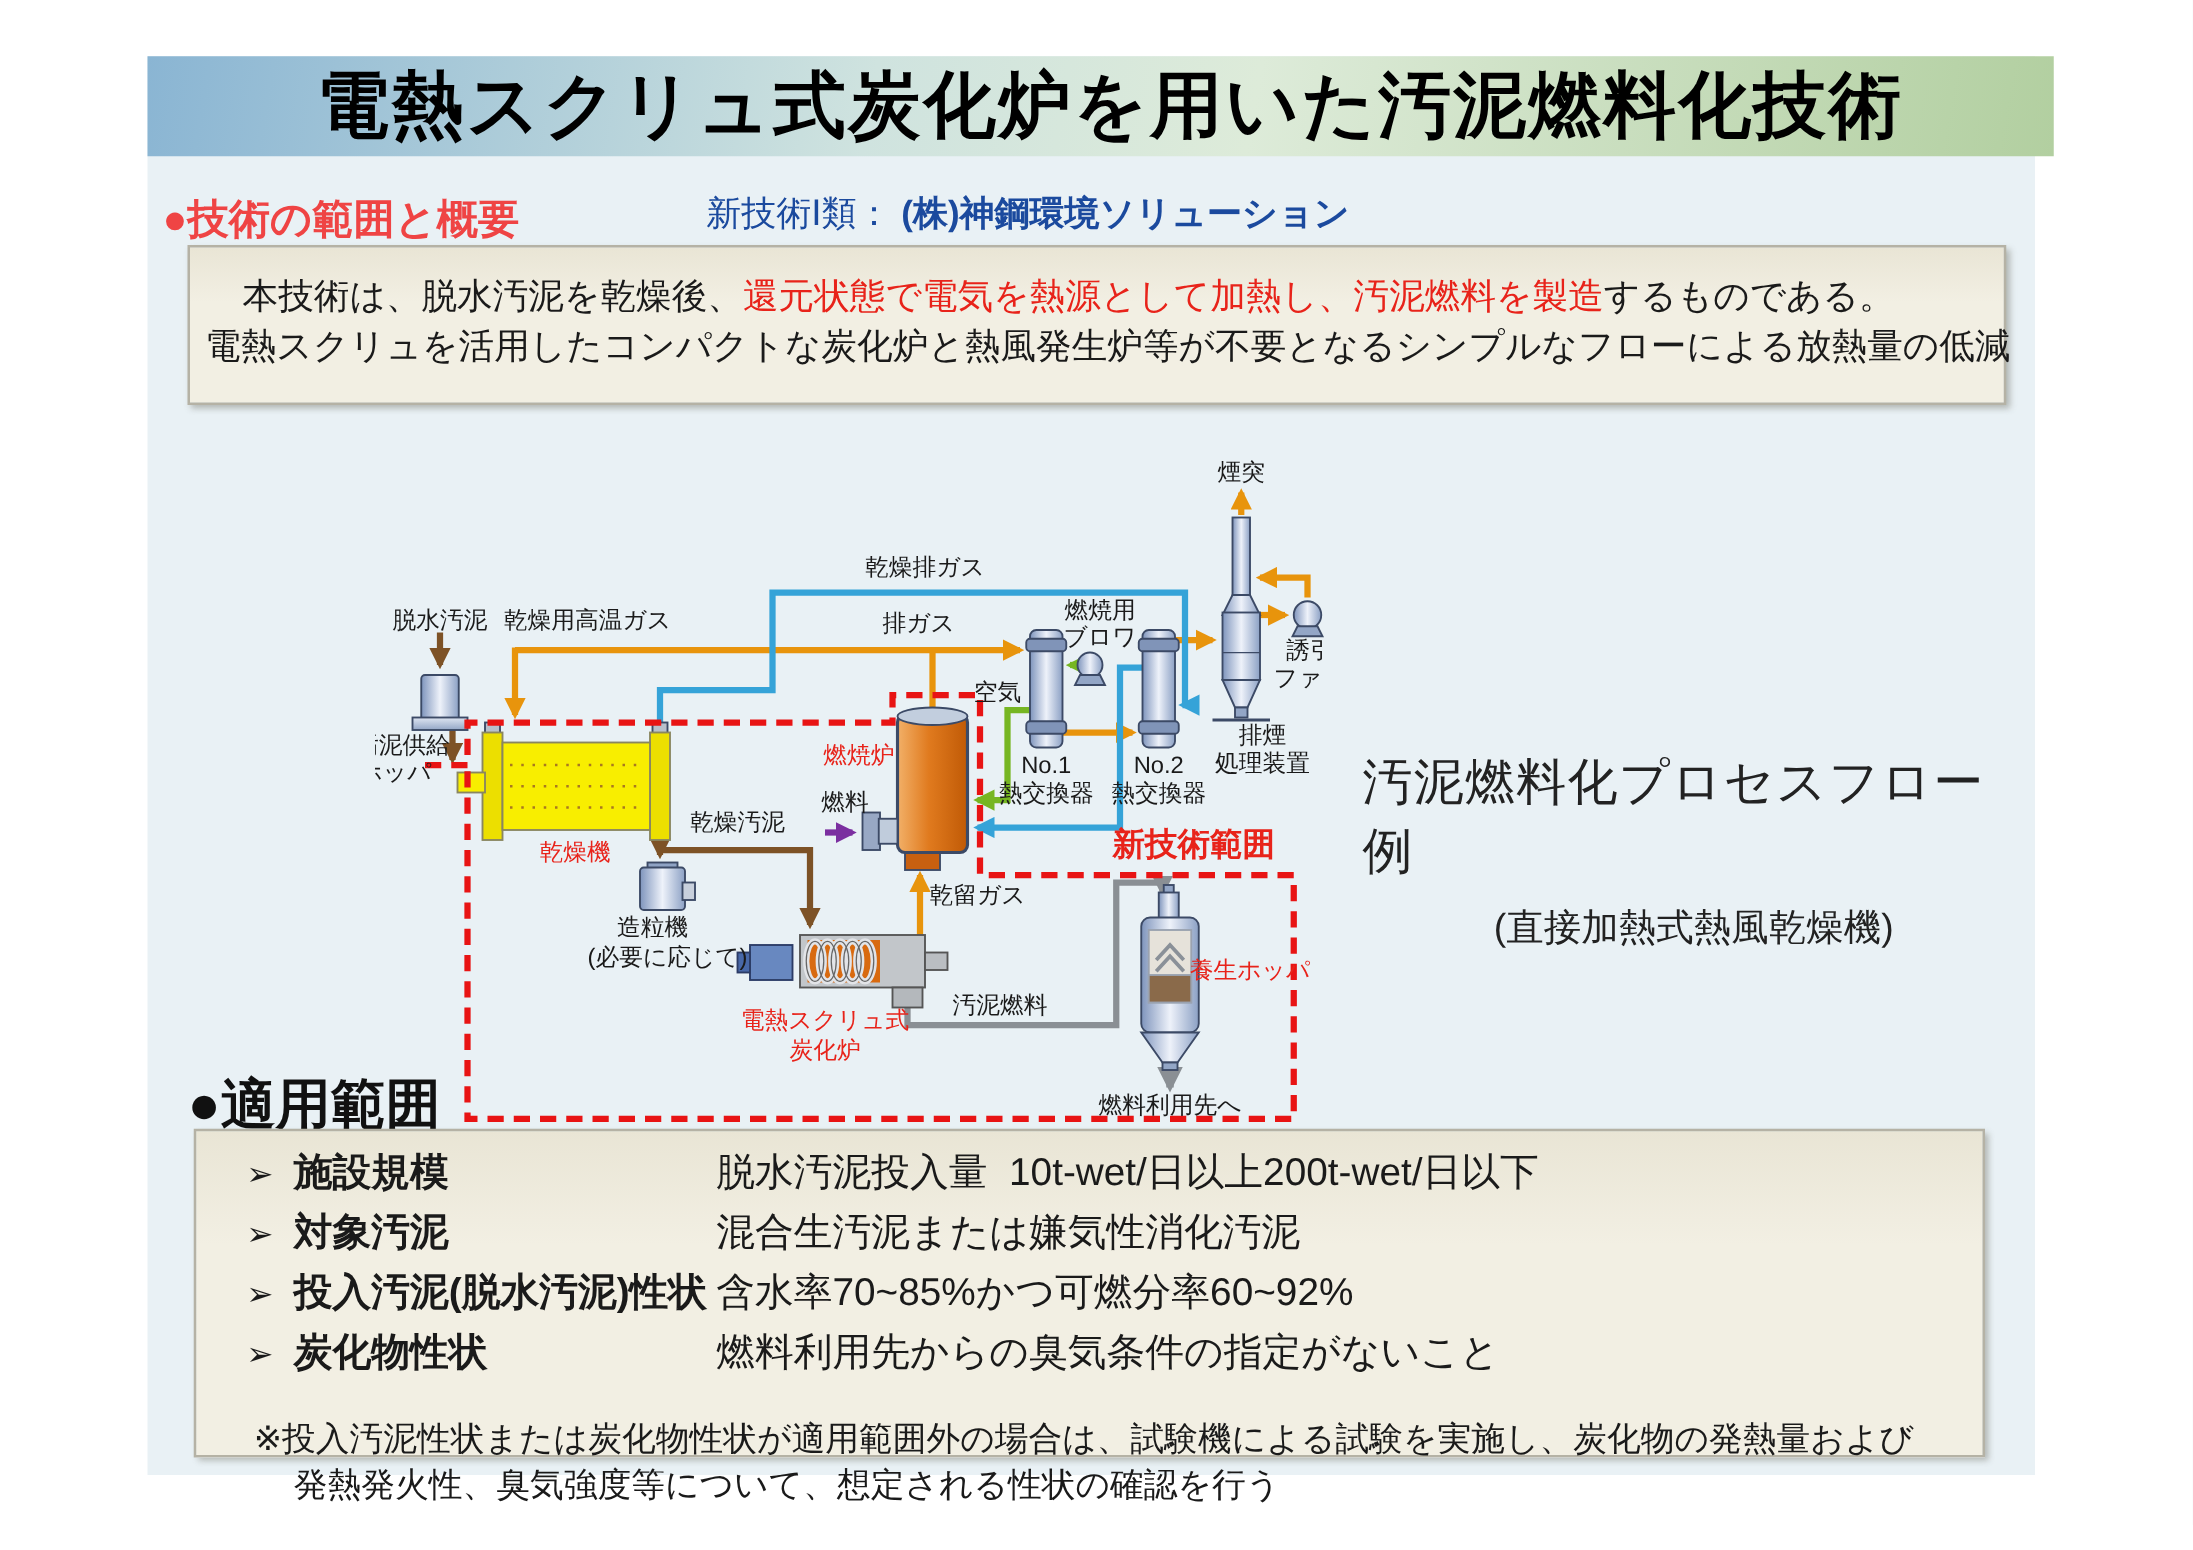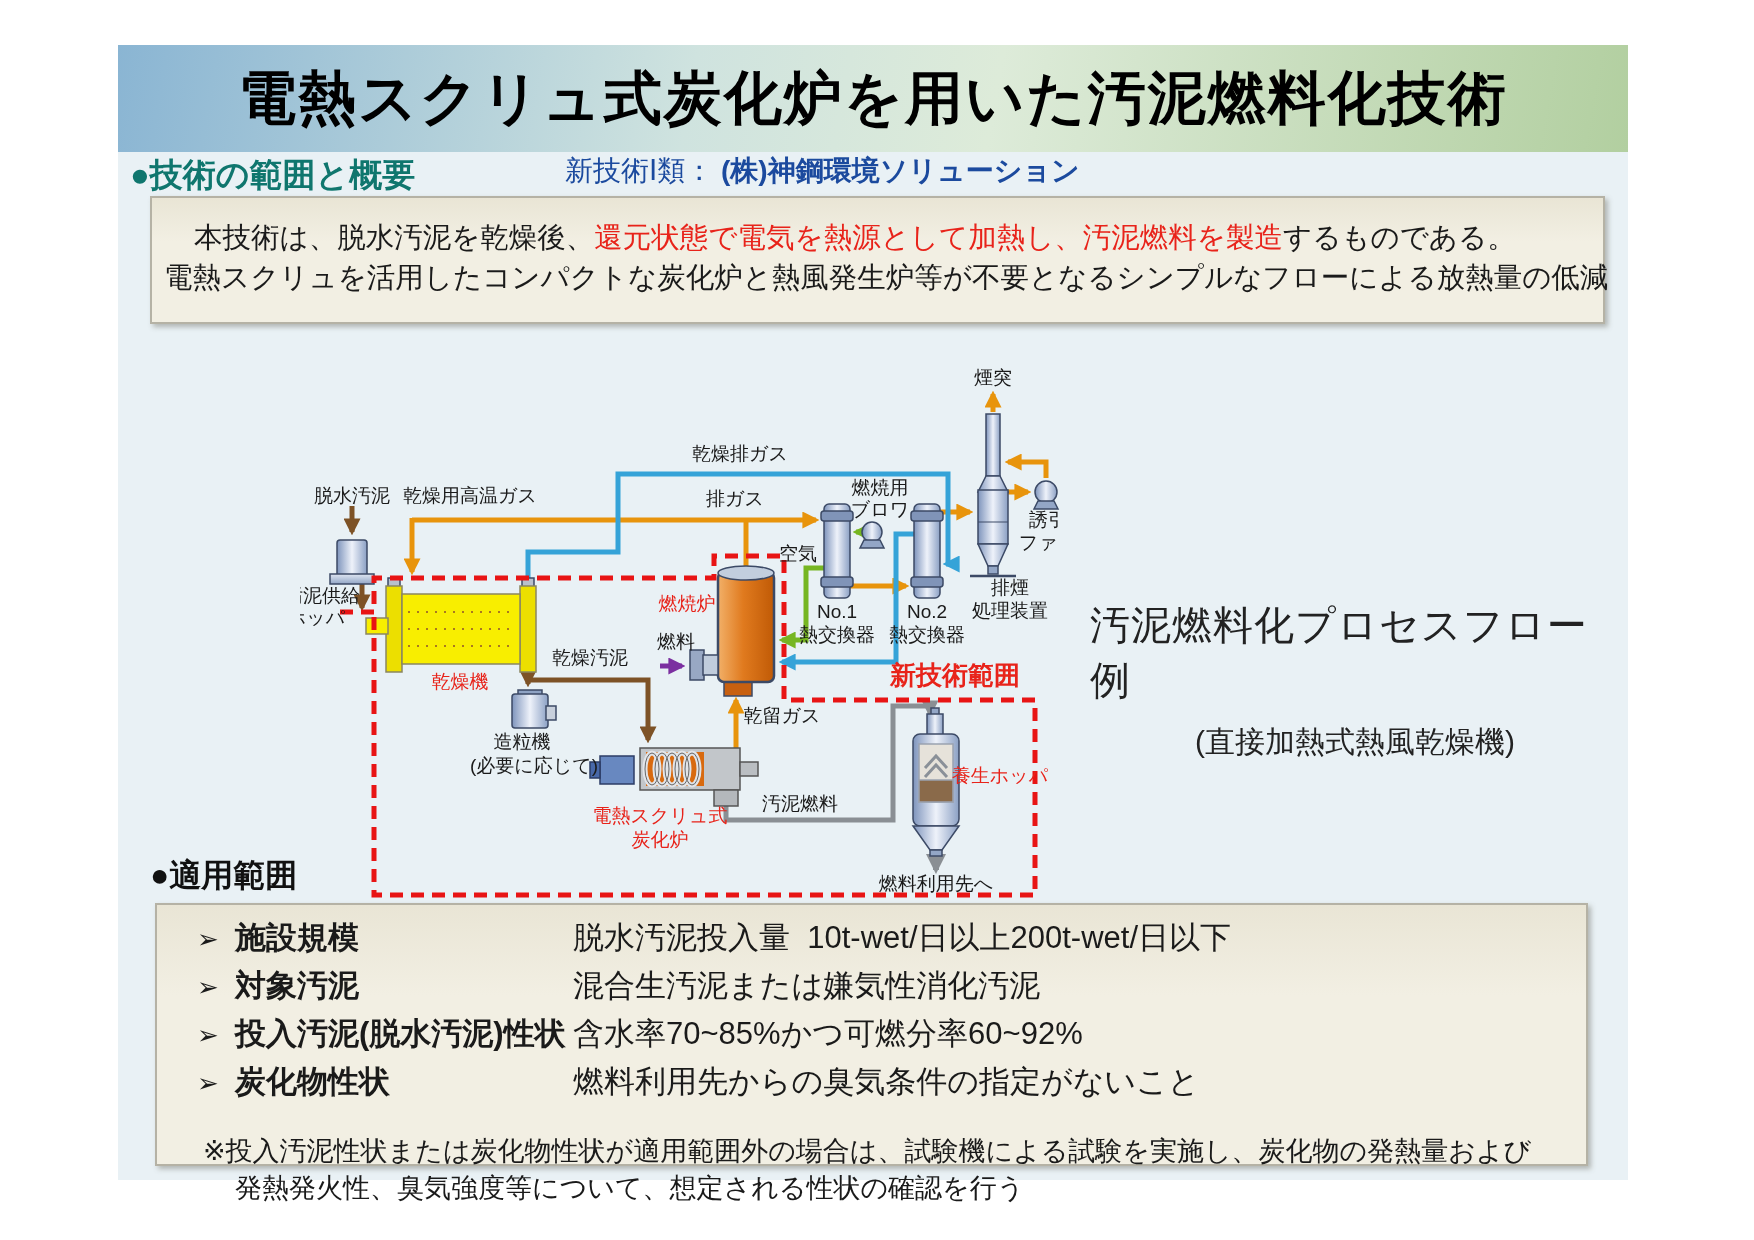--- a/index.html
+++ b/index.html
@@ -1,33 +1,33 @@
 <!DOCTYPE html>
 <html><head>
 <meta charset="utf-8">
 <style>
   html,body{margin:0;padding:0;background:#fff;}
   .page{position:relative;width:1754px;height:1240px;background:#ffffff;overflow:hidden;
         font-family:"Liberation Sans","DejaVu Sans",sans-serif;color:#1a1a1a;}
   .slide-bg{position:absolute;left:118px;top:45px;width:1510px;height:1135px;background:#e9f1f5;}
-  .banner{position:absolute;left:118px;top:45px;width:1510px;height:107px;
+  .banner{position:absolute;left:118px;top:45px;width:1510px;height:80px;
           background:linear-gradient(100deg,#8ab5d3 0%,#cfe3df 38%,#ddebd9 58%,#b2cfa0 100%);
-          display:flex;align-items:center;justify-content:center;}
+          display:flex;align-items:center;justify-content:center;padding-left:15px;}
   .banner .title{font-size:58px;font-weight:bold;letter-spacing:2px;color:#000;}
-  .h1{position:absolute;left:130px;top:153px;font-size:33px;font-weight:600;color:#0f766e;font-family:Liberation Mono, monospace;}
+  .h1{position:absolute;left:130px;top:153px;font-size:33px;font-weight:600;color:#ef4444;}
   .subtitle{position:absolute;left:565px;top:152px;font-size:28px;color:#1b4a9e;
             border-bottom:3px solid #1b4a9e;padding-bottom:18px;white-space:pre;}
   .subtitle .company{font-weight:bold;}
   .txtbox{position:absolute;background:linear-gradient(#e9e5d5,#f2efe3 35%);
           border:2px solid #b5b2a5;box-shadow:3px 3px 5px rgba(110,110,100,.45);}
   .box1{left:150px;top:196px;width:1455px;height:128px;font-size:28.5px;line-height:40px;
         padding:19px 8px 0 12px;box-sizing:border-box;white-space:nowrap;}
   .box1 .ln1{padding-left:30px;}
   .red{color:#e8231a;}
-  .h2{position:absolute;left:150px;top:854px;font-size:32px;font-weight:600;color:#111;}
+  .h2{position:absolute;left:150px;top:854px;font-size:44px;font-weight:600;color:#111;}
   .box2{left:155px;top:903px;width:1433px;height:263px;box-sizing:border-box;padding-top:12px;}
   .srow{display:flex;align-items:baseline;height:48px;font-size:31px;padding-left:40px;}
   .srow .blt{width:38px;font-size:26px;}
   .srow .term{width:338px;font-weight:bold;}
   .srow .val{white-space:pre;}
   .note{margin-top:24px;font-size:27px;line-height:37px;}
   .note .n1{padding-left:46px;}
   .note .n2{padding-left:78px;}
   .caption{position:absolute;left:1090px;top:598px;width:530px;color:#222;}
   .caption .c1{font-size:40px;letter-spacing:1px;}

